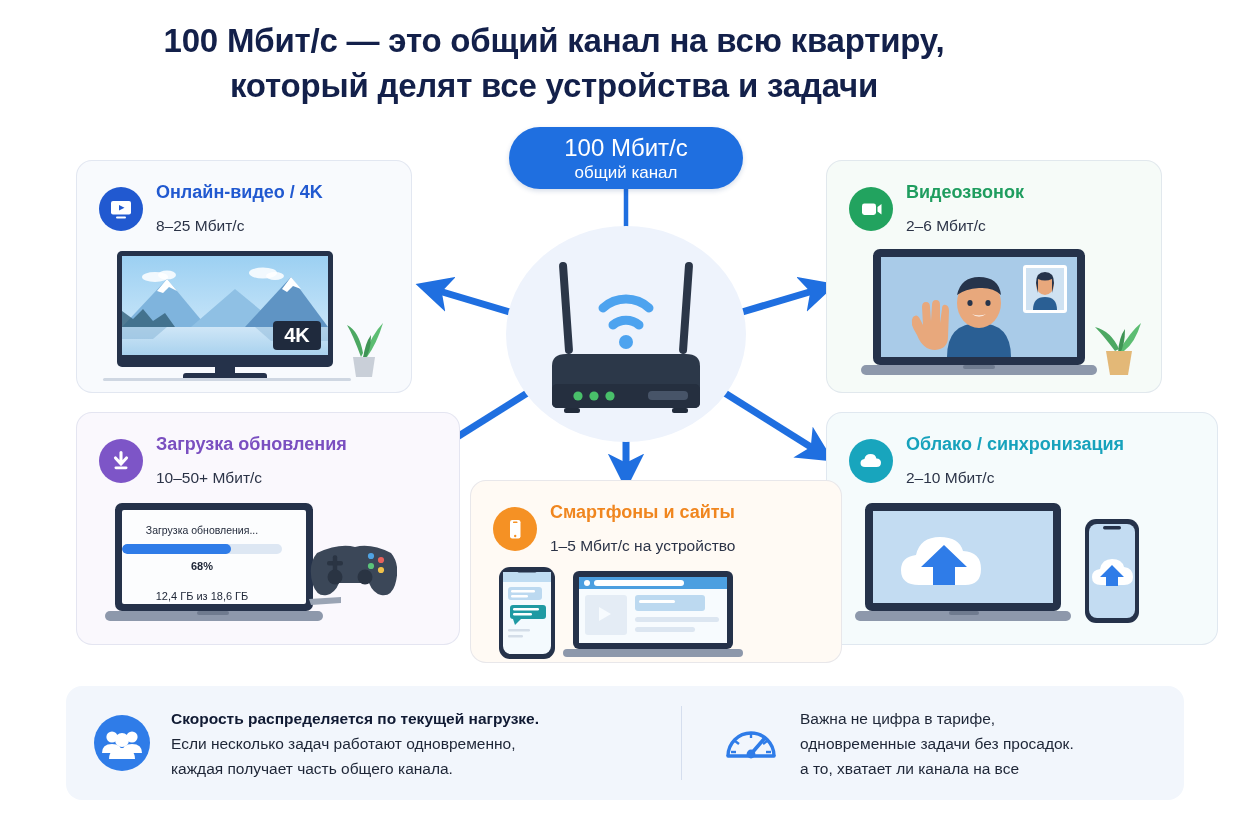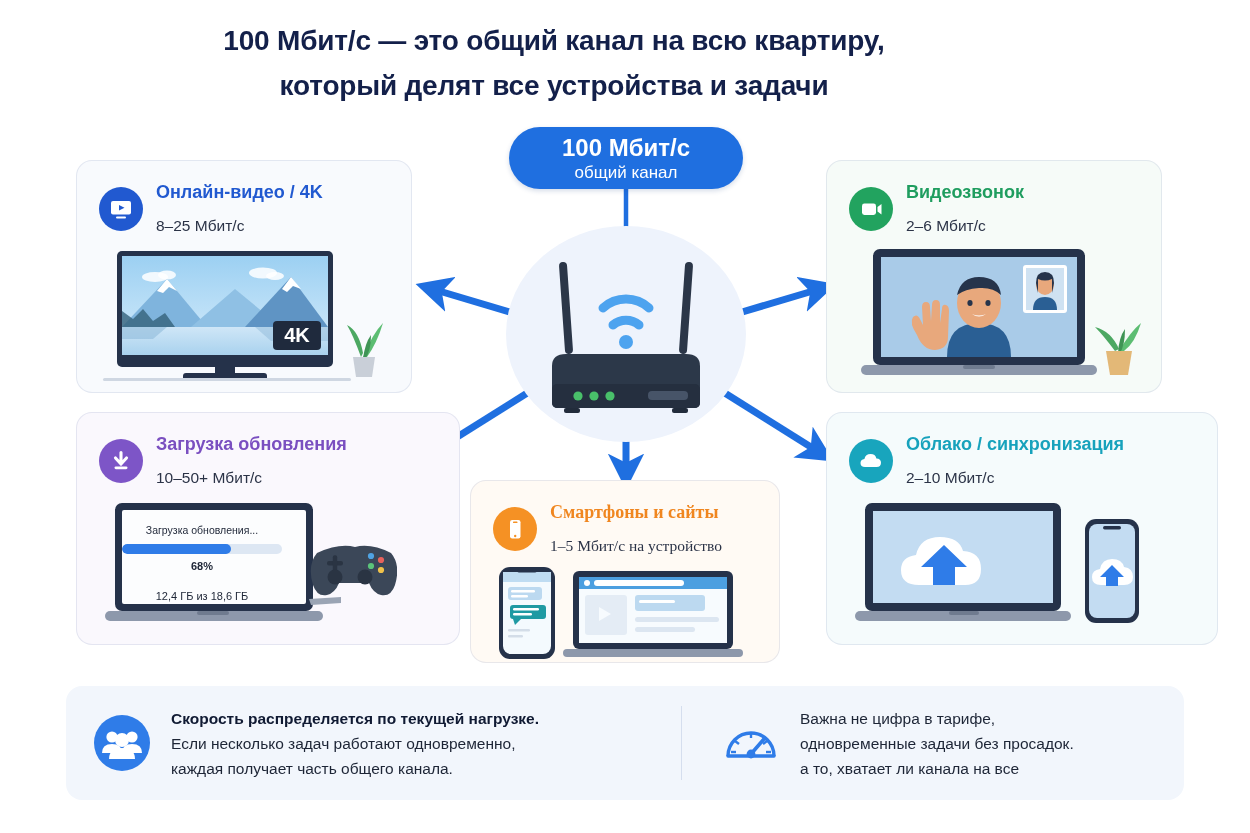--- a/index.html
+++ b/index.html
@@ -11,38 +11,38 @@
     overflow: hidden;
   }
   .stage { position: relative; width: 1250px; height: 833px; }
 
   
   .title {
     position: absolute; left: 0; top: 18px; width: 1108px;
     text-align: center;
     color: #13204a;
     font-weight: bold;
-    font-size: 28px;
+    font-size: 33px;
     line-height: 45px;
     letter-spacing: -0.2px;
   }
   .title .l { display: block; }
 
   
   .hub-badge {
     position: absolute; left: 509px; top: 127px;
     width: 234px; height: 62px;
     background: #1f6fe0;
     border-radius: 32px;
     color: #ffffff;
     display: flex; flex-direction: column;
     align-items: center; justify-content: center;
     box-shadow: 0 2px 5px rgba(20,60,130,0.18);
   }
-  .hub-badge .big { font-size: 24px; font-weight: bold; line-height: 27px; }
+  .hub-badge .big { font-size: 24px; font-weight: normal; line-height: 27px; }
   .hub-badge .small { font-size: 17px; line-height: 21px; margin-top: 1px; }
 
   
   .hub-blob {
     position: absolute; left: 506px; top: 226px;
     width: 240px; height: 216px;
     background: #eef3fc;
     border-radius: 50% / 50%;
   }
   .router-wrap { position: absolute; left: 506px; top: 226px; width: 240px; height: 216px; }
@@ -59,21 +59,21 @@
     display: flex; align-items: center; justify-content: center;
     flex: 0 0 44px;
   }
   .card-title { font-size: 18px; font-weight: bold; line-height: 22px; }
   .card-sub { font-size: 15.5px; color: #2b3347; line-height: 20px; margin-top: 13px; }
 
   #card-video   { left: 76px;  top: 160px; width: 336px; height: 233px; background: #f8fafd; }
   #card-call    { left: 826px; top: 160px; width: 336px; height: 233px; background: #f6fbf8; }
   #card-down    { left: 76px;  top: 412px; width: 384px; height: 233px; background: #faf8fd; }
   #card-cloud   { left: 826px; top: 412px; width: 392px; height: 233px; background: #f5fbfc; }
-  #card-phone   { left: 470px; top: 480px; width: 310px; height: 183px; background: #fffaf4; font-family: Liberation Serif, serif; }
+  #card-phone   { left: 470px; top: 480px; width: 372px; height: 183px; background: #fffaf4; }
 
   #card-video .card-title { color: #2159d0; }
   #card-call  .card-title { color: #1f9d5f; }
   #card-down  .card-title { color: #7a4fc0; }
   #card-cloud .card-title { color: #17a2bc; }
   #card-phone .card-title { color: #f0861f; }
 
   #card-video .ic-badge { background: #2159d0; }
   #card-call  .ic-badge { background: #22a35f; }
   #card-down  .ic-badge { background: #7d55c7; }

